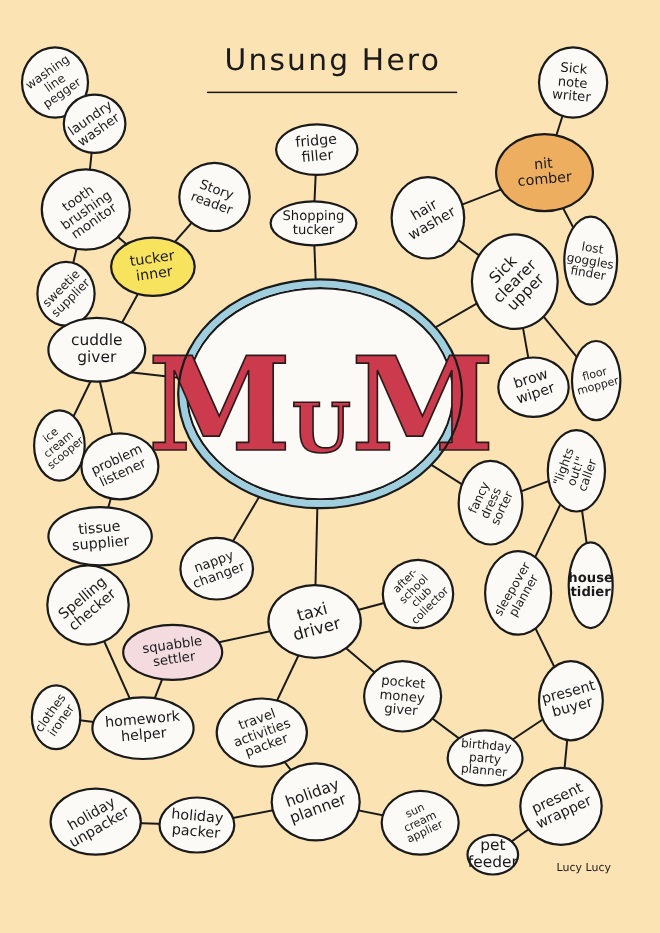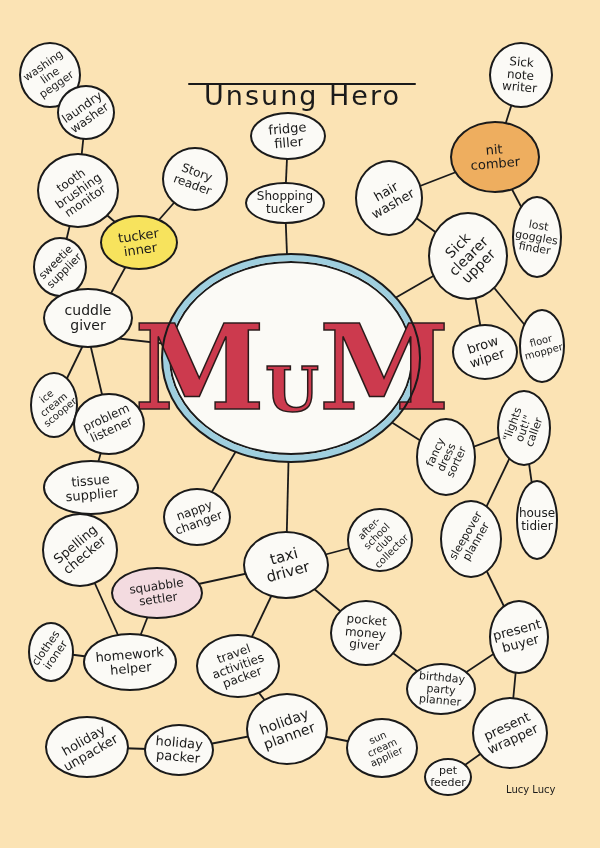--- a/index.html
+++ b/index.html
@@ -6,21 +6,21 @@
     body {
       width: 600px; height: 848px; overflow: hidden;
       background: #fbe3b4;
       font-family: "DejaVu Sans", sans-serif;
     }
     #canvas { position: relative; width: 600px; height: 848px; background: #fbe3b4; }
     #canvas svg { position: absolute; left: 0; top: 0; }
     .title {
       position: absolute; left: 190px; top: 40px; width: 225px; text-align: center;
       font-family: "DejaVu Sans", sans-serif; font-size: 27px; letter-spacing: 2px;
-      color: #1a1a1a; font-weight: normal; margin-top: 40px;
+      color: #1a1a1a; font-weight: normal;
     }
     .title-line {
       position: absolute; left: 188px; top: 83px; width: 228px; height: 0;
       border-top: 2.5px solid #1a1a1a; border-radius: 2px;
     }
     .node {
       position: absolute; display: flex; align-items: center; justify-content: center;
       box-sizing: border-box; border: 2.3px solid #1a1a1a; border-radius: 50%;
       background: #fbfaf6; text-align: center; color: #1a1a1a;
       font-family: "DejaVu Sans", sans-serif; line-height: 1.05;
@@ -149,21 +149,21 @@
       <div class="node" style="left: 73px; top: 393px; width: 72px; height: 62px;"><span style="font-size: 12px; transform: rotate(-25deg);">problem
 listener</span></div>
       <div class="node" style="left: 43px; top: 460px; width: 96px; height: 55px;"><span style="font-size: 13px; transform: rotate(-5deg);">tissue
 supplier</span></div>
       <div class="node" style="left: 497px; top: 390px; width: 54px; height: 76px;"><span style="font-size: 11px; transform: rotate(-70deg);">"lights
 out!"
 caller</span></div>
       <div class="node" style="left: 416px; top: 418px; width: 60px; height: 78px;"><span style="font-size: 11px; transform: rotate(-65deg);">fancy
 dress
 sorter</span></div>
-      <div class="node" style="left: 516px; top: 480px; width: 42px; height: 80px;"><span style="font-size: 12px; transform: rotate(0deg);">house
+      <div class="node" style="left: 516px; top: 492px; width: 42px; height: 80px; font-weight: bold;"><span style="font-size: 12px; transform: rotate(0deg);">house
 tidier</span></div>
       <div class="node" style="left: 163px; top: 488px; width: 68px; height: 58px;"><span style="font-size: 12px; transform: rotate(-20deg);">nappy
 changer</span></div>
       <div class="node" style="left: 42px; top: 513px; width: 76px; height: 74px;"><span style="font-size: 13px; transform: rotate(-40deg);">Spelling
 checker</span></div>
       <div class="node" style="left: 243px; top: 531px; width: 86px; height: 68px;"><span style="font-size: 15px; transform: rotate(-15deg);">taxi
 driver</span></div>
       <div class="node" style="left: 347px; top: 508px; width: 66px; height: 64px;"><span style="font-size: 10px; transform: rotate(-45deg);">after-
 school
 club
@@ -191,18 +191,18 @@
 planner</span></div>
       <div class="node" style="left: 45px; top: 716px; width: 84px; height: 62px;"><span style="font-size: 13px; transform: rotate(-30deg);">holiday
 unpacker</span></div>
       <div class="node" style="left: 144px; top: 724px; width: 70px; height: 52px;"><span style="font-size: 13px; transform: rotate(5deg);">holiday
 packer</span></div>
       <div class="node" style="left: 472px; top: 697px; width: 76px; height: 72px;"><span style="font-size: 13px; transform: rotate(-25deg);">present
 wrapper</span></div>
       <div class="node" style="left: 346px; top: 718px; width: 72px; height: 60px;"><span style="font-size: 10px; transform: rotate(-25deg);">sun
 cream
 applier</span></div>
-      <div class="node" style="left: 424px; top: 758px; width: 48px; height: 38px;"><span style="font-size: 11px; transform: rotate(0deg);">pet
+      <div class="node" style="left: 424px; top: 758px; width: 48px; height: 38px;"><span style="font-size: 14px; transform: rotate(0deg);">pet
 feeder</span></div>
     </div>
 
   <div class="signature">Lucy Lucy</div>
 </div>
 
 </body></html>

